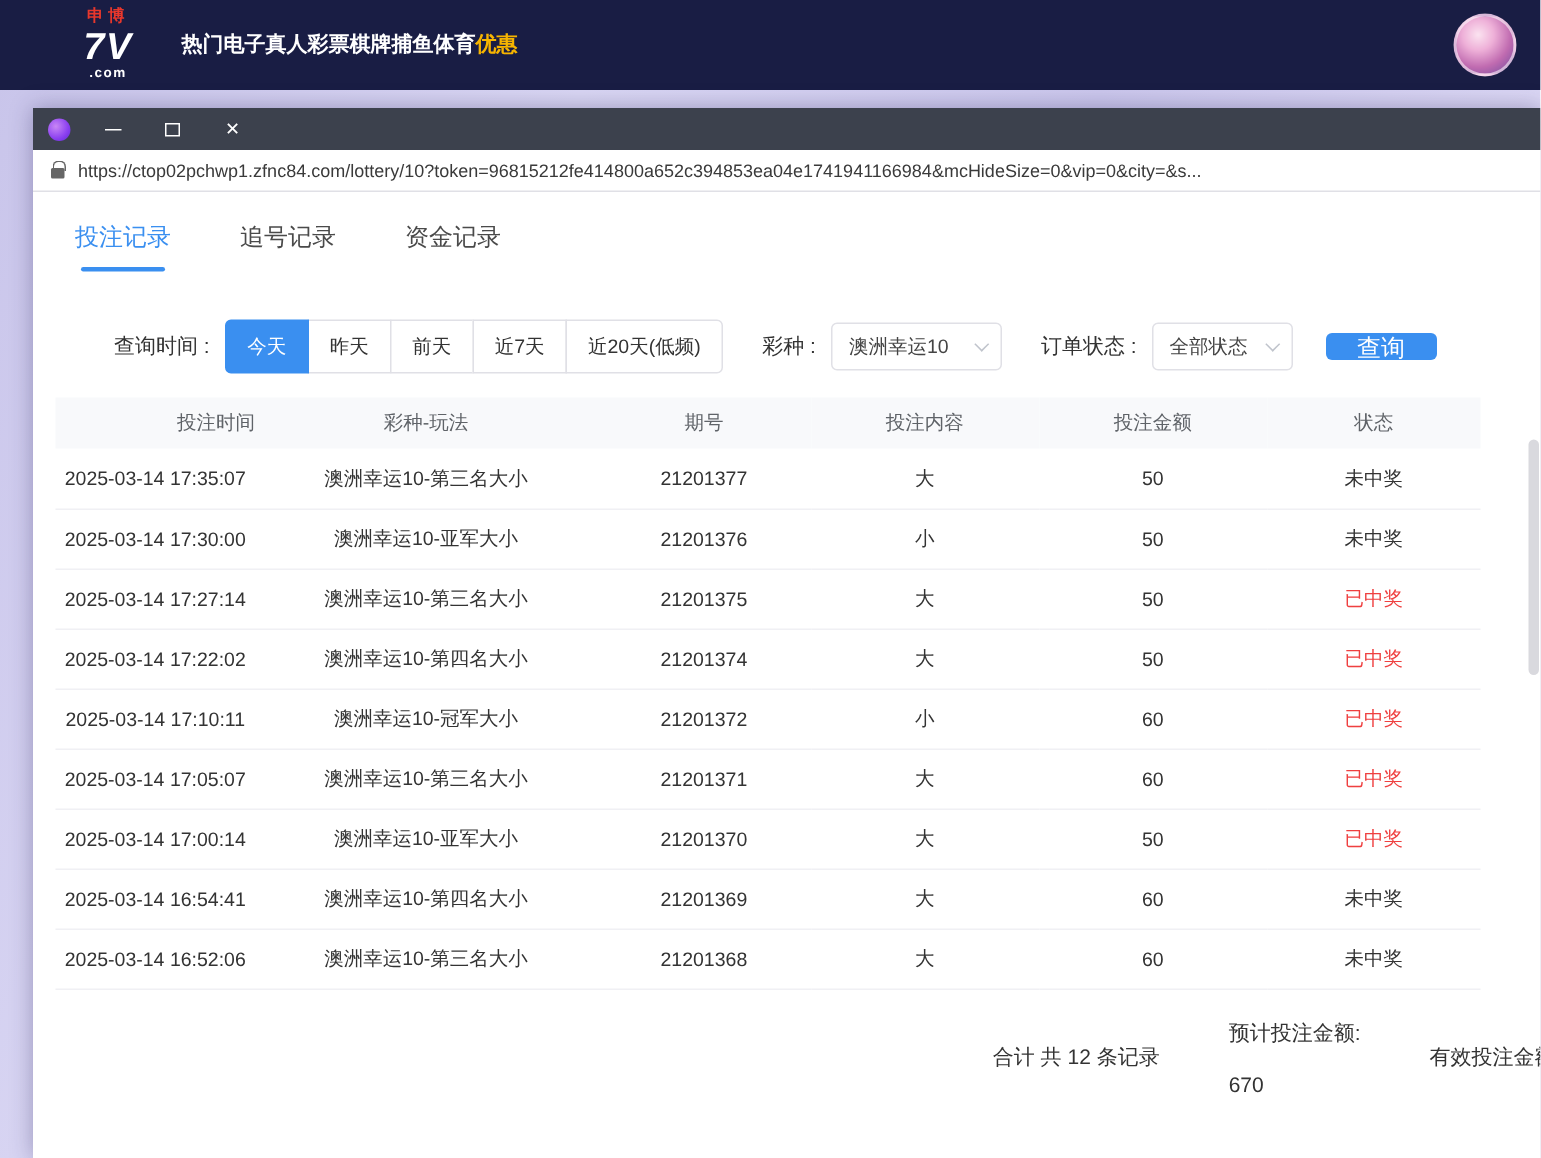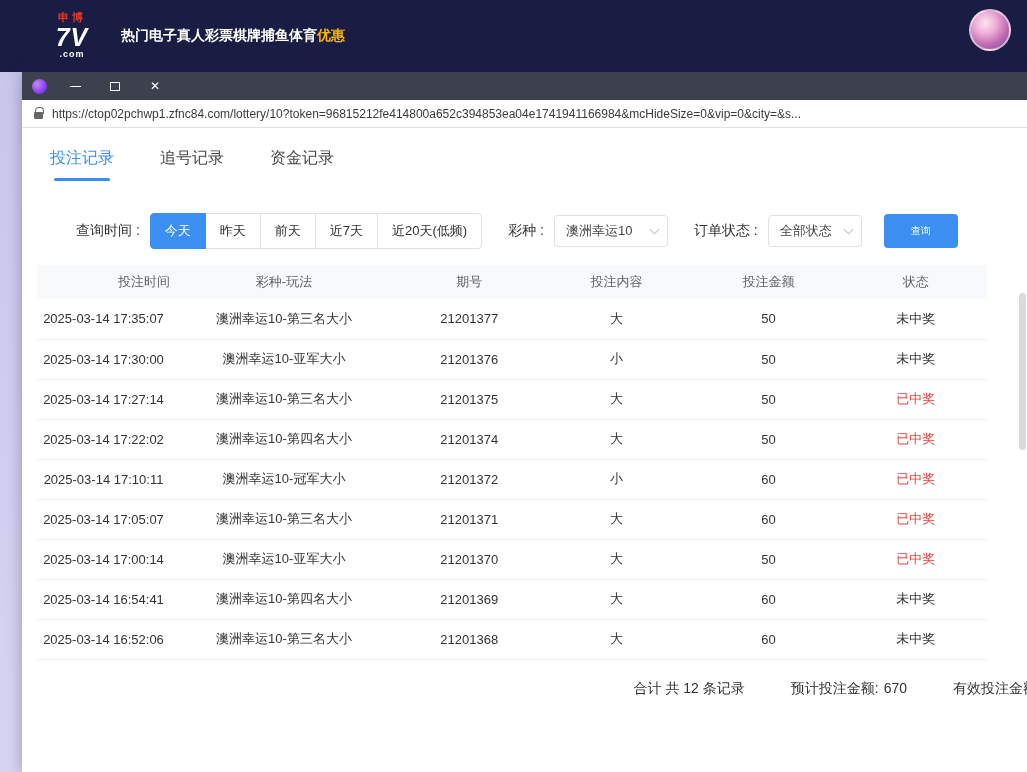--- a/index.html
+++ b/index.html
@@ -6,21 +6,21 @@
   html, body { width: 1027px; height: 772px; overflow: hidden; }
   body { font-family: "Liberation Sans", "DejaVu Sans", sans-serif; }
 
   .desktop {
     position: relative; width: 1027px; height: 772px;
     background: linear-gradient(115deg, #c8c4ea 0%, #d9d6f3 30%, #cbc7ec 55%, #ddd9f5 80%, #cfcbef 100%);
   }
 
   
   .site-nav {
-    position: absolute; top: 0; left: 0; width: 100%; height: 72px;
+    position: absolute; top: 0; left: 0; width: 100%; height: 60px;
     background: var(--navbar-bg, #191d44);
     display: flex; align-items: center;
   }
   .brand-logo { margin-left: 45px; width: 54px; text-align: center; color: #fff; line-height: 1.05; cursor: pointer; }
   .logo-top { color: #e8372c; font-size: 11px; font-weight: bold; letter-spacing: 3px; }
   .logo-main { font-size: 25px; font-weight: 900; font-style: italic; letter-spacing: 1px; }
   .logo-sub { font-size: 9px; font-weight: bold; letter-spacing: 1px; }
   .nav-items { display: flex; margin-left: 22px; }
   .nav-item { color: #ffffff; font-size: 14px; font-weight: bold; cursor: pointer; white-space: nowrap; }
   .nav-item.highlight { color: var(--highlight-yellow, #f7b500); }
@@ -90,22 +90,22 @@
     border: 1px solid #e0e0e6; border-radius: 4px; height: 32px; padding: 0 9px 0 11px;
     font-size: 13px; color: #444; cursor: pointer; background: #fff;
   }
   .select-box.big { min-width: 114px; }
   .select-box.small { min-width: 94px; }
   .chevron-icon {
     width: 7px; height: 7px; border-right: 1.5px solid #c0c4cc; border-bottom: 1.5px solid #c0c4cc;
     transform: rotate(45deg); margin: -4px 0 0 10px; display: inline-block;
   }
   .query-btn {
-    margin-left: 22px; width: 74px; height: 34px; border: none; border-radius: 4px;
-    background: var(--accent-blue, #3a8ff0); color: #fff; font-size: 10px; cursor: pointer;
+    margin-left: 22px; width: 74px; height: 18px; border: none; border-radius: 4px;
+    background: var(--accent-blue, #3a8ff0); color: #fff; font-size: 16px; cursor: pointer;
     font-family: inherit;
   }
 
   .table-wrap { padding: 16px 40px 0 15px; }
   table { width: 100%; border-collapse: collapse; table-layout: fixed; }
   thead th {
     background: #f8f9fb; color: #5f6368; font-weight: normal; font-size: 13px;
     height: 34px; text-align: center;
   }
   thead th:nth-child(1) { width: 14%; text-align: right; }
@@ -118,21 +118,21 @@
     height: 40px; border-bottom: 1px solid #f0f0f4; font-size: 13px; color: #333;
     text-align: center; white-space: nowrap; overflow: hidden;
   }
   .status { color: #333; }
   .status.won { color: var(--win-red, #ef4040); }
 
   .summary-row {
     display: flex; justify-content: flex-end; align-items: center; gap: 46px;
     padding-top: 20px; margin-right: -10px; font-size: 14px; color: #333; white-space: nowrap;
   }
-  .summary-expected { display: inline-flex; gap: 5px; }
+  .summary-expected { display: inline-flex; gap: 17px; flex-direction: column; }
 
   .scrollbar-track { position: absolute; top: 0; right: 1px; width: 7px; height: 100%; }
   .scrollbar-thumb { position: absolute; top: 165px; right: 0; width: 7px; height: 157px; border-radius: 4px; background: #d9d9de; cursor: grab; }
 </style>
 </head>
 <body>
 
 <div class="desktop">
 
   <header class="site-nav">

